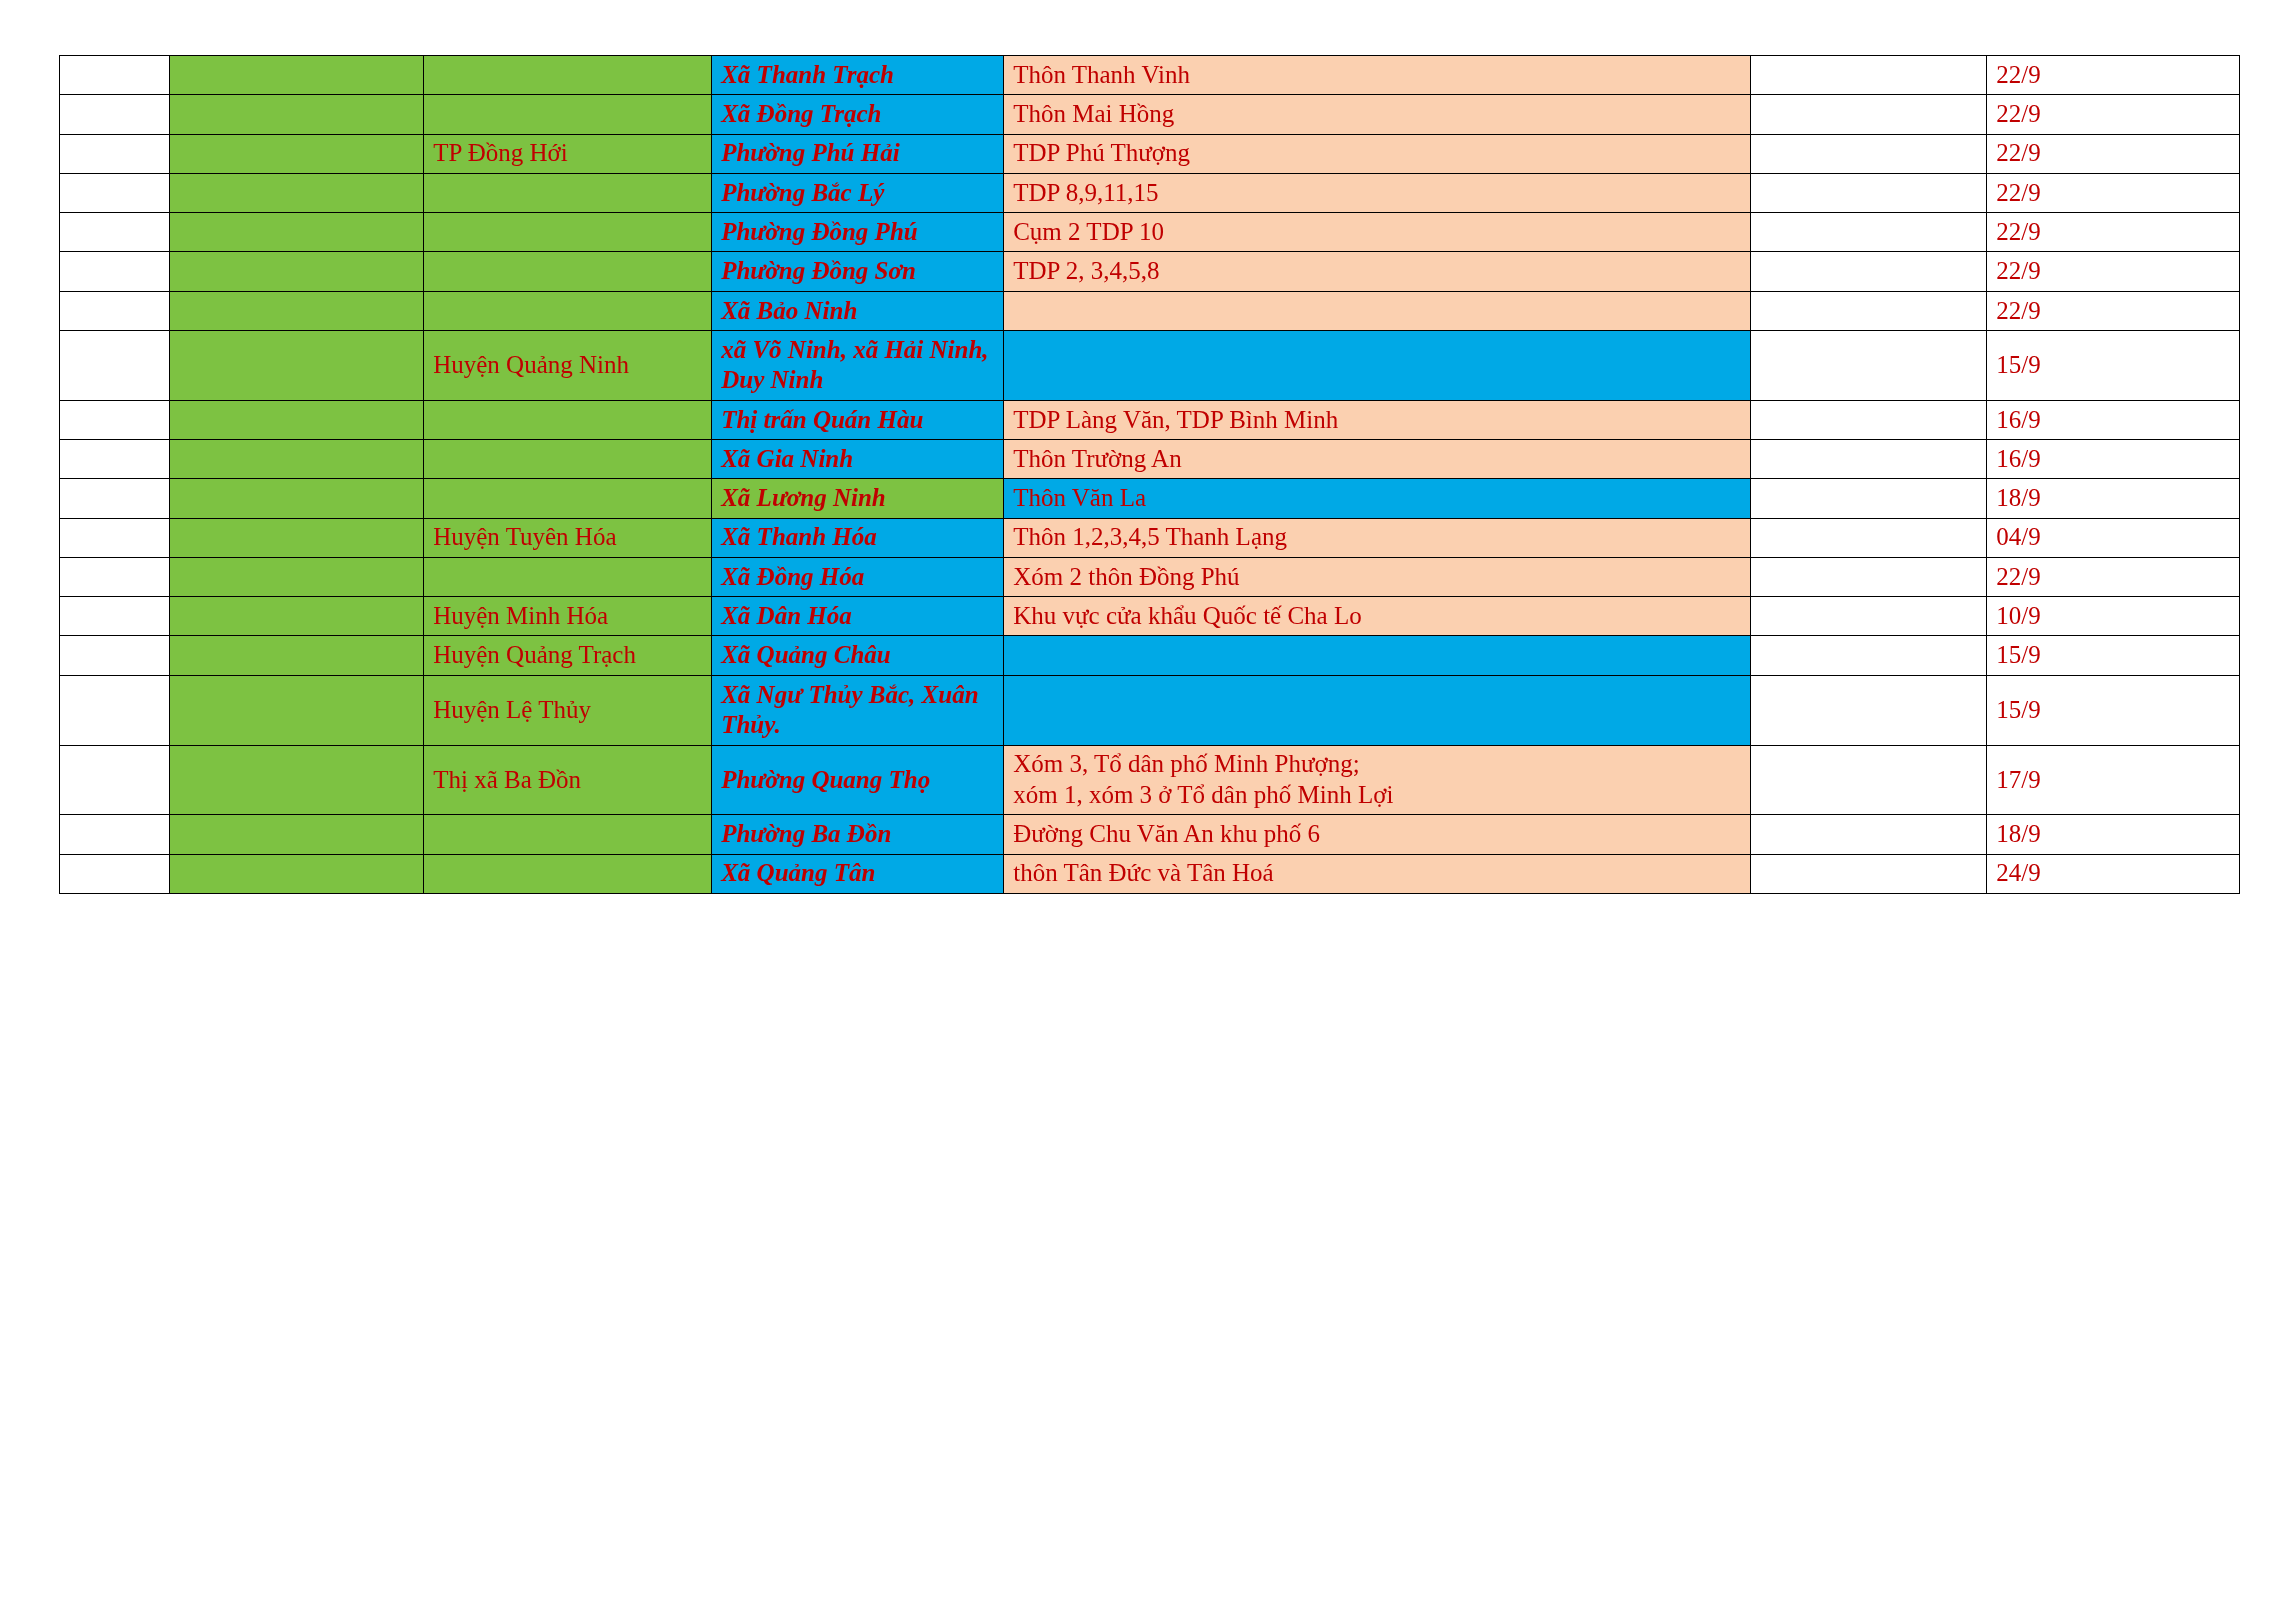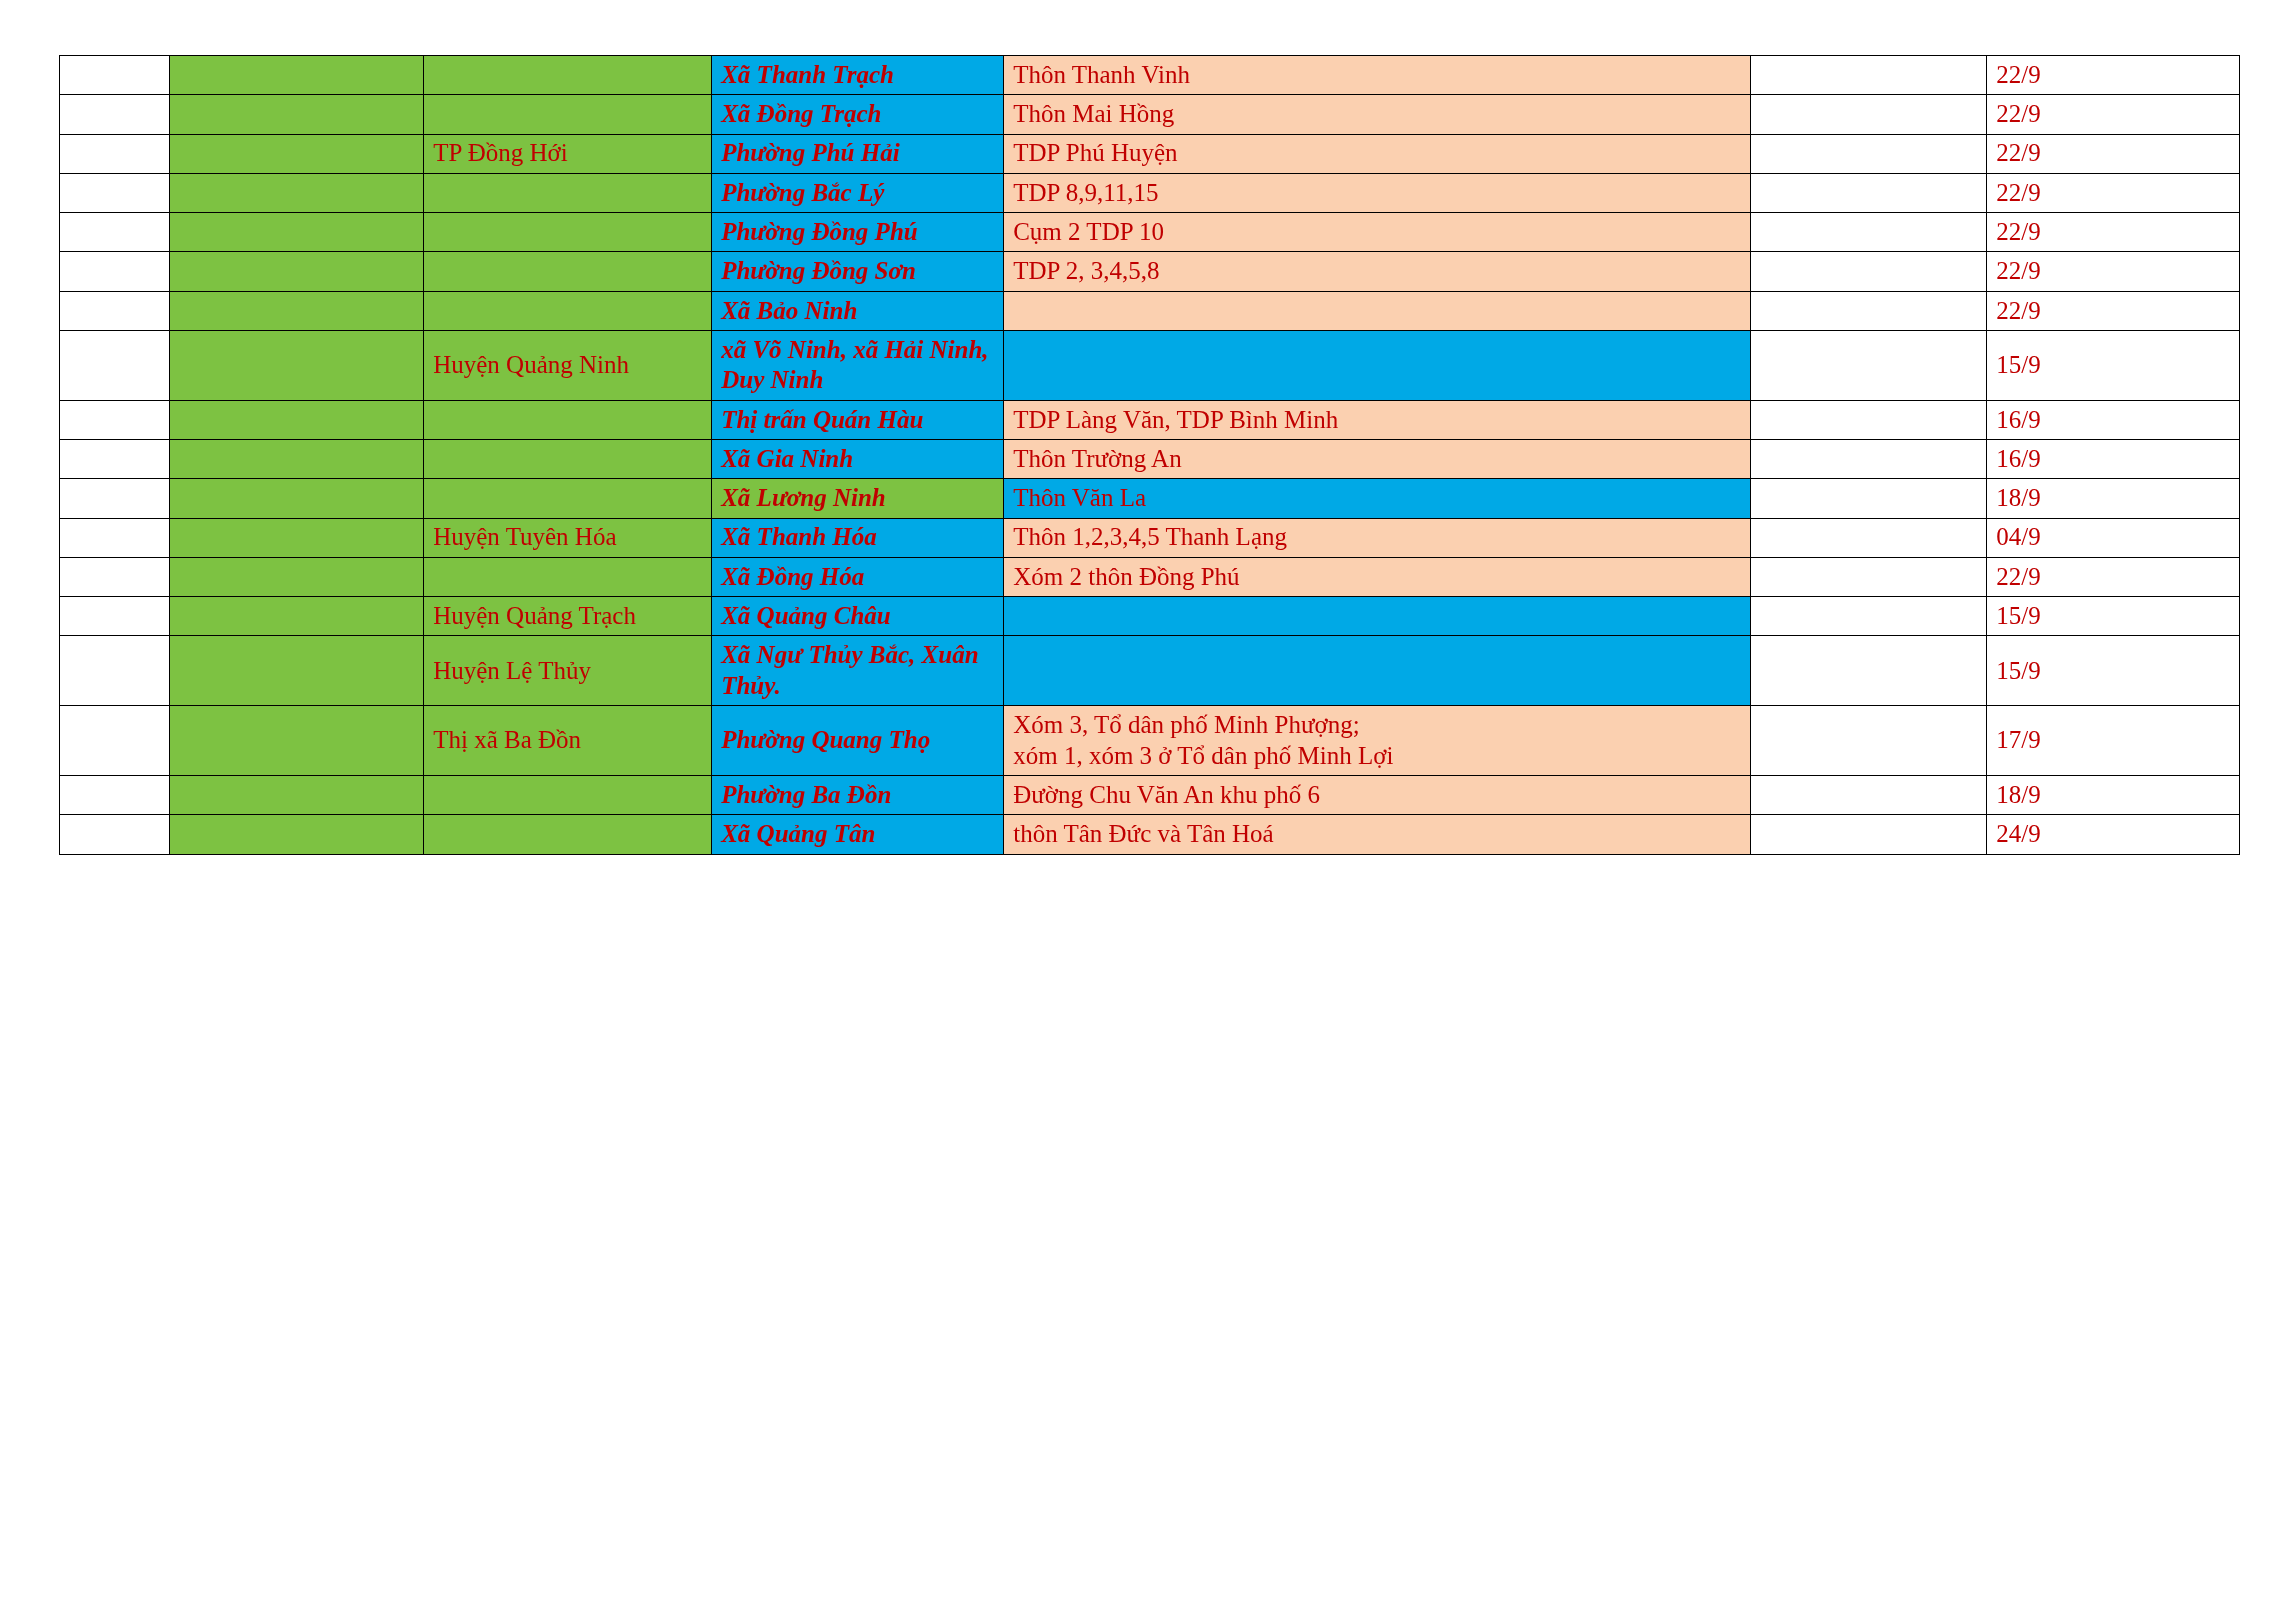--- a/index.html
+++ b/index.html
@@ -123,21 +123,21 @@
           </td>
           <td class="blank empty-mid">&nbsp;</td>
           <td class="date">22/9</td>
         </tr>
         <tr>
           <td class="blank empty-mid">&nbsp;</td>
           <td class="green empty-mid">&nbsp;</td>
           <td class="district green">TP Đồng Hới</td>
           <td class="commune cyan">Phường Phú Hải</td>
           <td class="detail peach">
-            <span class="two-line">TDP Phú Huyện</span>
+            <span class="two-line">TDP Phú Thượng</span>
           </td>
           <td class="blank empty-mid">&nbsp;</td>
           <td class="date">22/9</td>
         </tr>
         <tr>
           <td class="blank empty-mid">&nbsp;</td>
           <td class="green empty-mid">&nbsp;</td>
           <td class="district green">&nbsp;</td>
           <td class="commune cyan">Phường Bắc Lý</td>
           <td class="detail peach">
@@ -233,20 +233,31 @@
         <tr>
           <td class="blank empty-mid">&nbsp;</td>
           <td class="green empty-mid">&nbsp;</td>
           <td class="district green">&nbsp;</td>
           <td class="commune cyan">Xã Đồng Hóa</td>
           <td class="detail peach">
             <span class="two-line">Xóm 2 thôn Đồng Phú</span>
           </td>
           <td class="blank empty-mid">&nbsp;</td>
           <td class="date">22/9</td>
+        </tr>
+        <tr>
+          <td class="blank empty-mid">&nbsp;</td>
+          <td class="green empty-mid">&nbsp;</td>
+          <td class="district green">Huyện Minh Hóa</td>
+          <td class="commune cyan">Xã Dân Hóa</td>
+          <td class="detail peach">
+            <span class="two-line">Khu vực cửa khẩu Quốc tế Cha Lo</span>
+          </td>
+          <td class="blank empty-mid">&nbsp;</td>
+          <td class="date">10/9</td>
         </tr>
         <tr>
           <td class="blank empty-mid">&nbsp;</td>
           <td class="green empty-mid">&nbsp;</td>
           <td class="district green">Huyện Quảng Trạch</td>
           <td class="commune cyan">Xã Quảng Châu</td>
           <td class="detail cyan">&nbsp;</td>
           <td class="blank empty-mid">&nbsp;</td>
           <td class="date">15/9</td>
         </tr>

